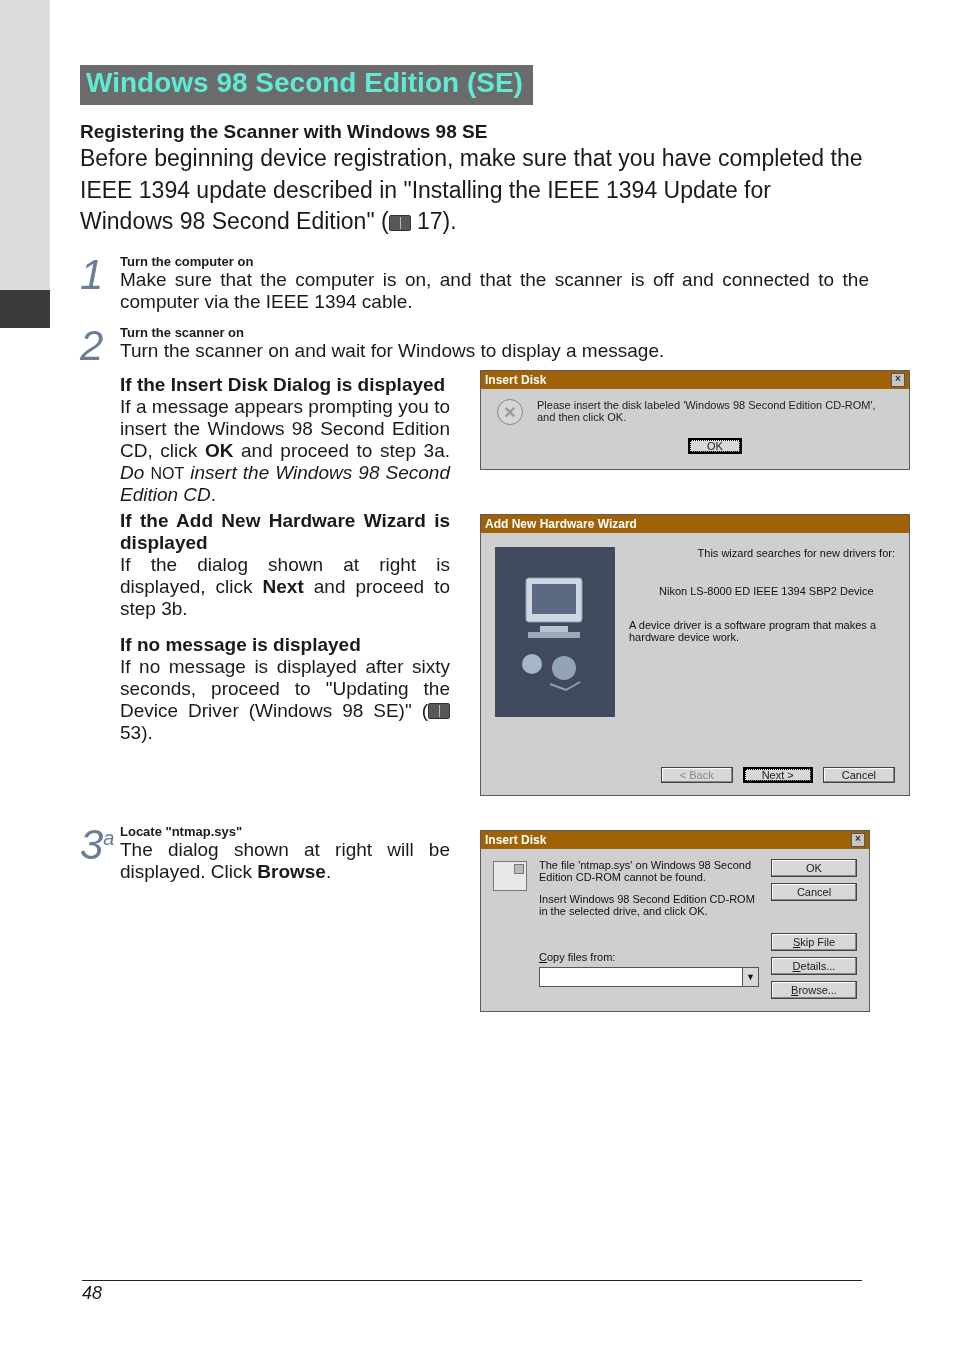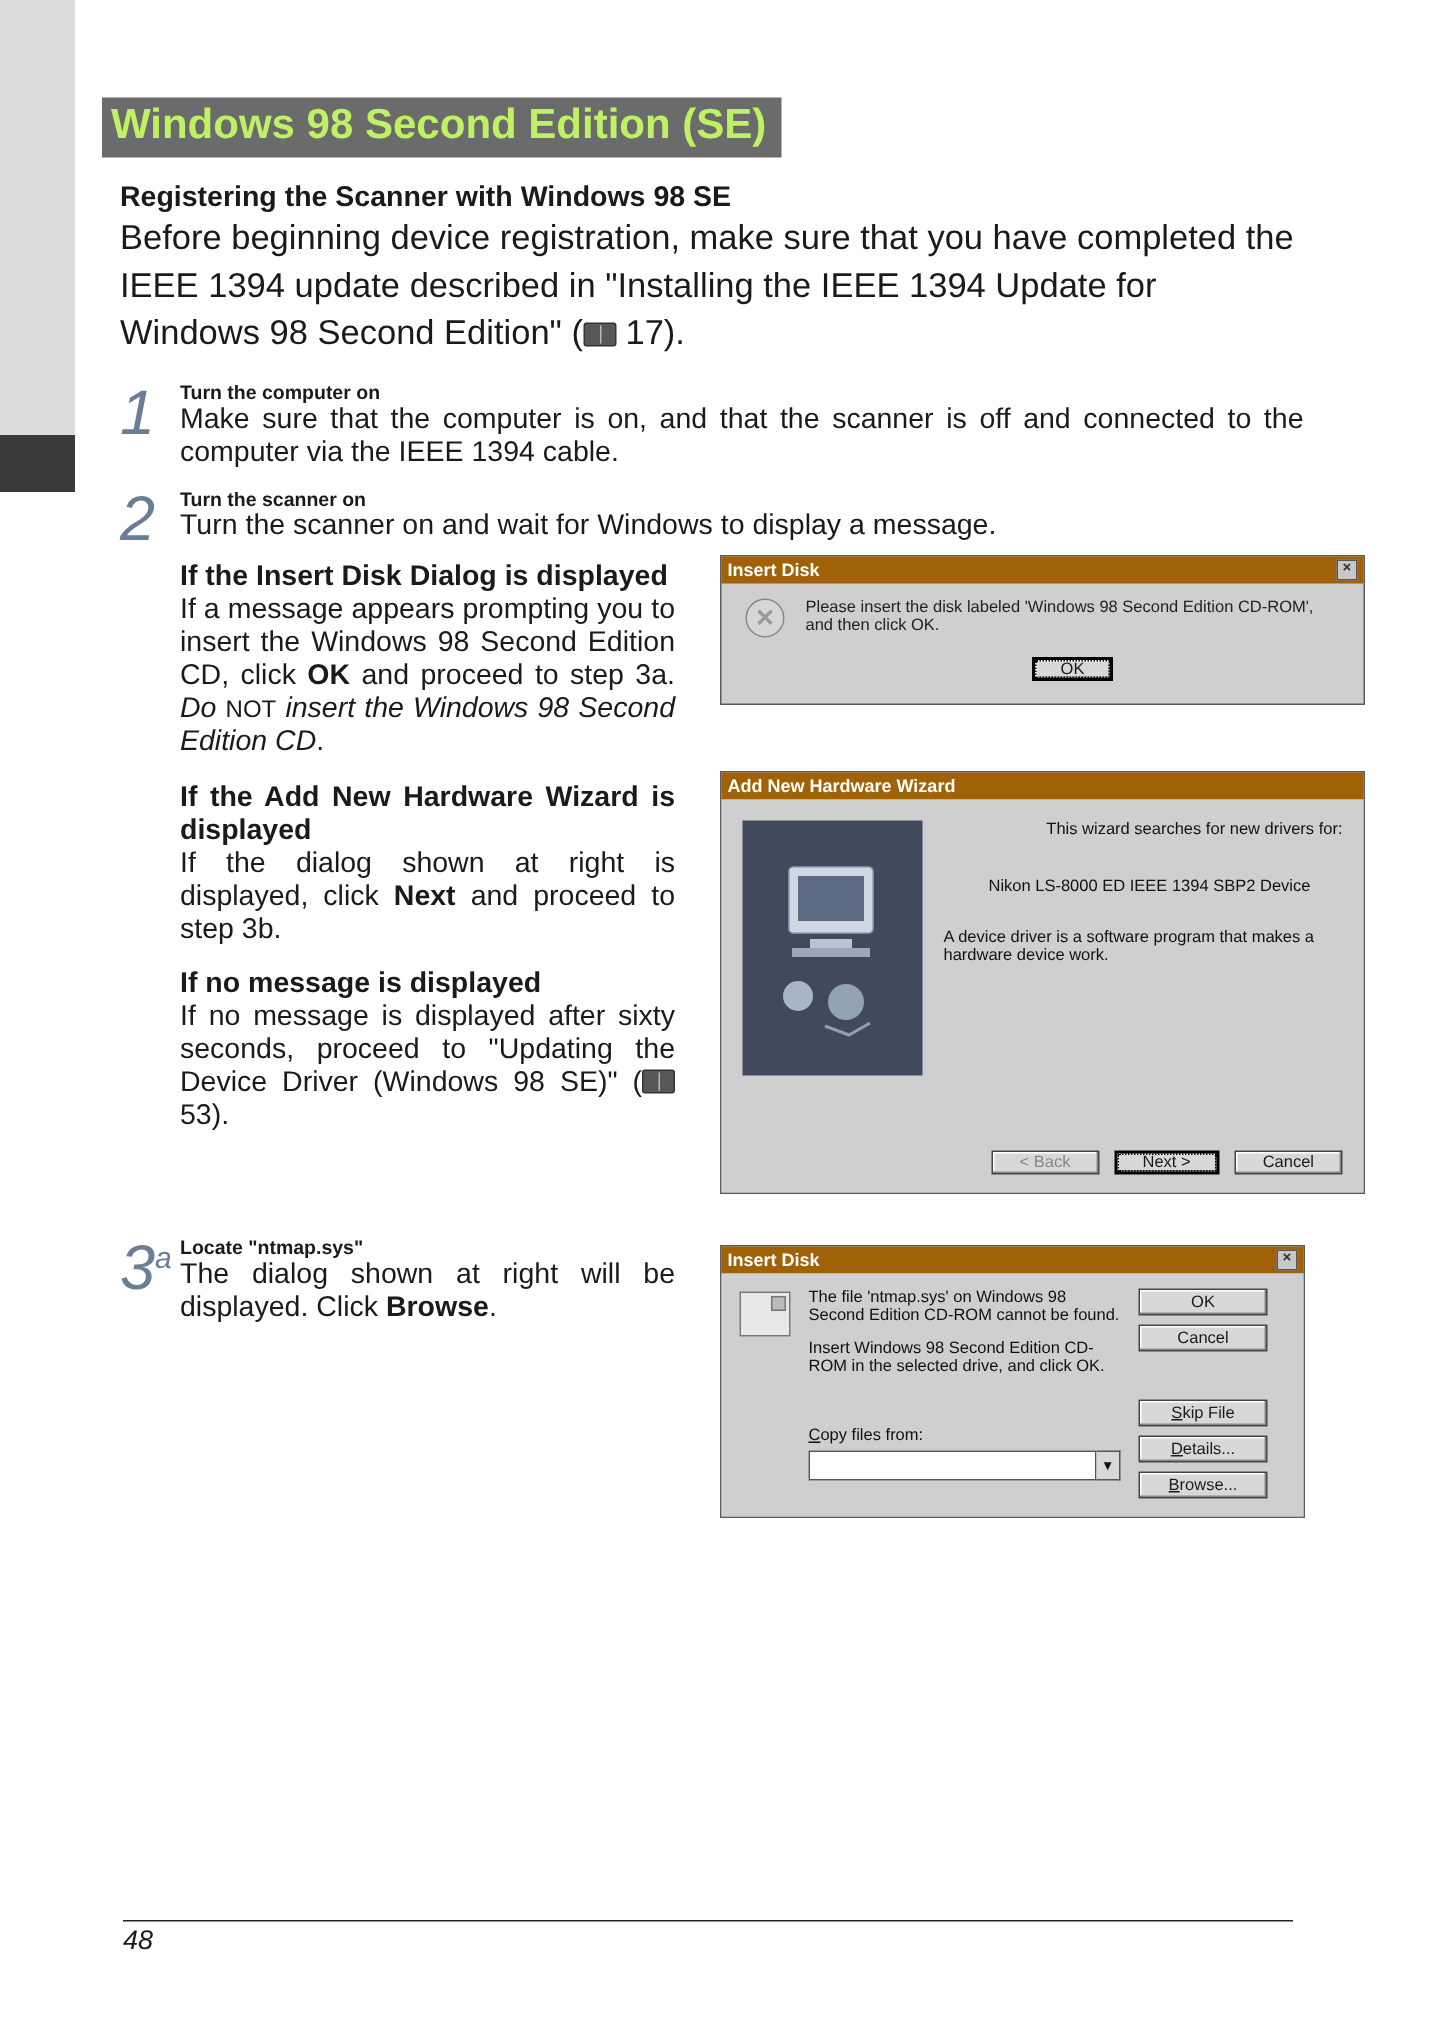--- a/index.html
+++ b/index.html
@@ -1,20 +1,20 @@
 <!DOCTYPE html>
 <html><head>
 <meta charset="utf-8">
 <style>
   * { box-sizing: border-box; margin: 0; padding: 0; }
   html, body { width: 954px; height: 1352px; background: #fff; font-family: "Segoe UI", "Helvetica Neue", Arial, sans-serif; color: #1a1a1a; }
   .page { position: relative; width: 954px; height: 1352px; padding: 65px 85px 40px 68px; }
   .left-tab { position: absolute; left: 0; top: 0; width: 50px; height: 290px; background: #dcdcdc; }
   .left-tab2 { position: absolute; left: 0; top: 290px; width: 50px; height: 38px; background: #3a3a3a; }
-  h1.section-title { display: inline-block; font-size: 28px; font-weight: 700; color: #bef264; background: #6b6b6b; padding: 2px 10px 6px 6px; margin-left: 0; margin-bottom: 16px; }
+  h1.section-title { display: inline-block; font-size: 28px; font-weight: 700; color: #5eead4; background: #6b6b6b; padding: 2px 10px 6px 6px; margin-left: 12px; margin-bottom: 16px; }
   .subtitle { font-size: 19px; font-weight: 700; margin-left: 12px; }
   .intro { font-size: 23px; margin-left: 12px; margin-right: 4px; line-height: 1.38; }
   .bookicon { display:inline-block; width:22px; height:16px; background:#585858; border-radius:2px; border:1px solid #333; vertical-align:-2px; position:relative; }
   .bookicon::after{content:""; position:absolute; left:50%; top:1px; bottom:1px; width:1px; background:#bbb;}
   .steps { margin-top: 16px; margin-left: 12px; }
   .step { display: flex; gap: 14px; margin-bottom: 12px; }
   .step-num { font-size: 42px; font-weight: 400; color: #6b7e96; line-height: 1; font-style: italic; min-width: 26px; }
   .step-num sup { font-size: 20px; vertical-align: 14px; font-style: italic; }
   .step-body { flex: 1; font-size: 19px; }
   .step-head { font-size: 13px; font-weight: bold; }
@@ -44,21 +44,21 @@
   .monitor-art { width:120px; height:170px; background:#404a5c; display:flex; align-items:center; justify-content:center; position:relative; }
   .monitor-art svg { color:#dce6ef; }
   .dlg2-text { flex:1; font-size:11px; color:#111; }
   .dlg2-text .line1 { margin-bottom: 26px; text-align: right; }
   .dlg2-text .line2 { margin-left: 10px; margin-bottom: 22px; padding-left: 20px; }
   .dlg2-btns { text-align:right; margin-top:50px; display:flex; justify-content:flex-end; gap:10px; }
   .win-btn.disabled { color:#888; }
 
   
   .dlg3 { width: 390px; margin-top: 6px; }
-  .dlg3-body { background:#cfcfcf; padding: 10px 24px 12px 12px; display:flex; gap:12px; }
+  .dlg3-body { background:#cfcfcf; padding: 10px 12px 12px 12px; display:flex; gap:12px; }
   .disk-ico { width:34px; height:30px; border:1px solid #777; background:#e8e8e8; position:relative; margin-top:2px; }
   .disk-ico::after{ content:""; position:absolute; right:2px; top:2px; width:8px; height:8px; background:#bbb; border:1px solid #777;}
   .dlg3-mid { flex:1; font-size:11px; color:#111; }
   .dlg3-right { width:86px; display:flex; flex-direction:column; gap:6px; }
   .dlg3-right .win-btn { width:100%; padding:2px 0; text-align:center; }
   .gap { height: 20px; }
   .combo { display:flex; margin-top:4px; }
   .combo input { flex:1; height:20px; font-size:11px; border:1px solid #555; background:#fff; padding:0 4px; }
   .combo .drop { width:16px; height:20px; background:#d8d8d8; border:1px solid #555; border-left:0; font-size:9px; text-align:center; line-height:18px; }
 
@@ -94,21 +94,21 @@
         <div class="step-head">Turn the scanner on</div>
         <div>Turn the scanner on and wait for Windows to display a message.</div>
 
         <div class="row2col" style="margin-top:8px;">
           <div class="col-left">
             <div class="subhead just">If the Insert Disk Dialog is displayed</div>
             <p class="just">
               <span>If a message appears prompting you to insert the Windows 98 Second Edition CD, click </span><b>OK</b><span> and proceed to step 3a.  </span><span class="italic">Do </span><span class="smallcaps">NOT</span><span class="italic"> insert the Windows 98 Second Edition CD</span><span>.</span>
             </p>
 
-            <div class="subhead just" style="margin-top:15px;">If the Add New Hardware Wizard is displayed</div>
+            <div class="subhead just" style="margin-top:4px;">If the Add New Hardware Wizard is displayed</div>
             <p class="just">
               <span>If the dialog shown at right is displayed, click </span><b>Next</b><span> and proceed to step 3b.</span>
             </p>
 
             <div class="subhead" style="margin-top:14px;">If no message is displayed</div>
             <p class="just">
               <span>If no message is displayed after sixty seconds, proceed to "Updating the Device Driver (Windows 98 SE)" (</span><span class="bookicon"></span><span> 53).</span>
             </p>
           </div>
 

